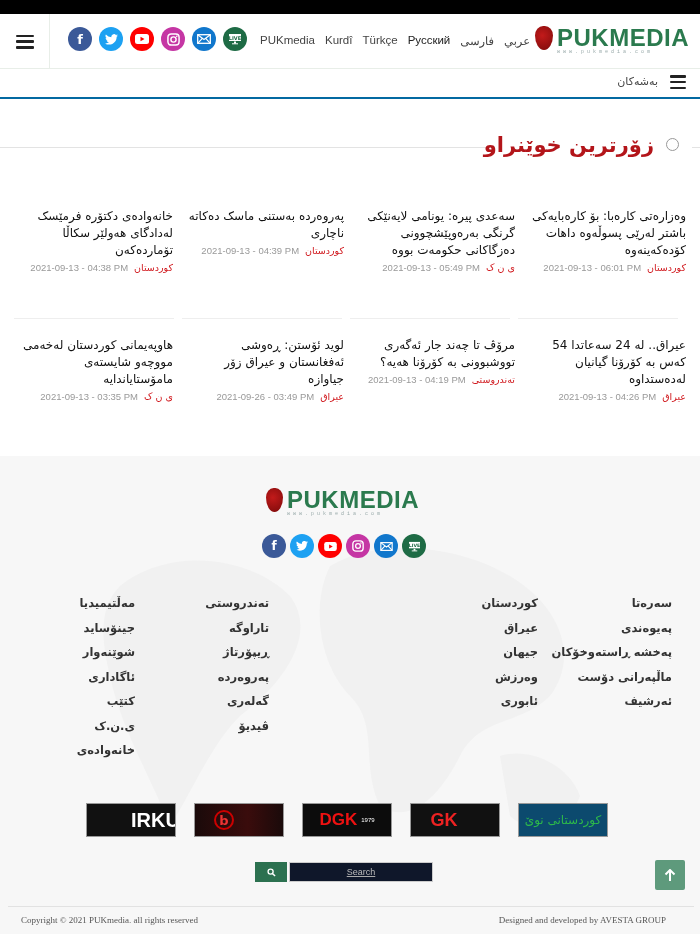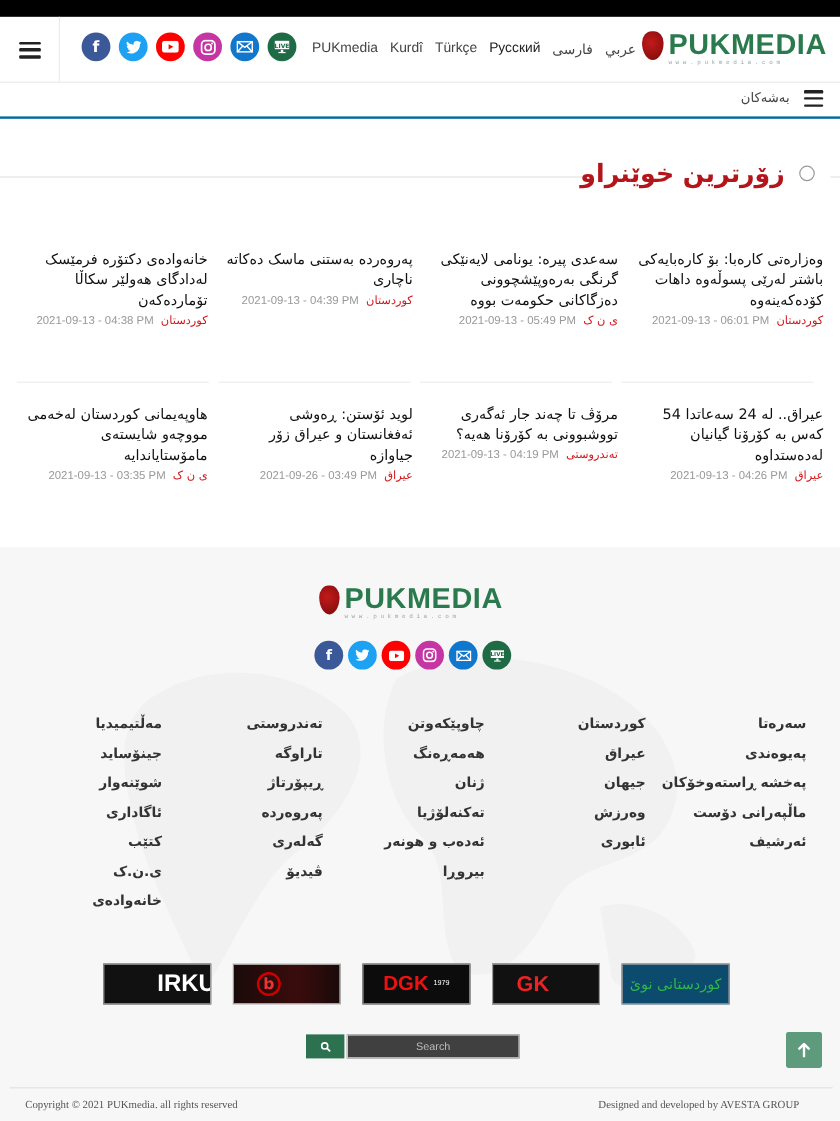--- a/index.html
+++ b/index.html
@@ -36,21 +36,21 @@
   .footer { position: absolute; left: 0; top: 456px; width: 700px; height: 478px; background: #f7f7f7; }
   .map-bg { position: absolute; left: 80px; top: 70px; width: 540px; height: 330px; opacity: 0.5; }
   .footer-socials { position: absolute; left: 262px; top: 78px; display: flex; gap: 4px; }
   .footer-socials .soc { width: 24px; height: 24px; font-size: 12px; }
   .fcol { position: absolute; top: 140px; direction: rtl; text-align: right; }
   .fcol div { font-size: 11.5px; font-weight: bold; color: #333; height: 24.5px; cursor: pointer; }
   .partners { position: absolute; top: 347px; left: 86px; display: flex; gap: 18px; }
   .partner { width: 90px; height: 34px; border: 1px solid #999; display: flex; align-items: center; justify-content: center; cursor: pointer; overflow: hidden; }
   .search-wrap { position: absolute; left: 255px; top: 406px; display: flex; gap: 2px; }
   .search-btn { width: 32px; height: 20px; background: #2c7150; display: flex; align-items: center; justify-content: center; cursor: pointer; }
-  .search-input { width: 144px; height: 20px; border: 1px solid #ccc; background: #404040; font-size: 9px; text-align: center; color: #aaa; font-family: "Liberation Sans", sans-serif; }
+  .search-input { width: 144px; height: 20px; border: 1px solid #ccc; background: #0f172a; font-size: 9px; text-align: center; color: #aaa; font-family: "Liberation Sans", sans-serif; text-decoration: underline; }
   .search-input::placeholder { color: #bbb; }
   .up-btn { position: absolute; left: 655px; top: 404px; width: 30px; height: 30px; background: #5e9a7c; border-radius: 2px; display: flex; align-items: center; justify-content: center; color: #fff; font-size: 16px; cursor: pointer; }
   .footer-line { position: absolute; left: 8px; top: 450px; width: 686px; height: 1px; background: #e2e2e2; }
   .copyright { position: absolute; left: 21px; top: 459px; font-family: "Liberation Serif", serif; font-size: 9px; color: #555; }
   .designed { position: absolute; right: 34px; top: 459px; font-family: "Liberation Serif", serif; font-size: 9px; color: #555; }
 </style>
 </head>
 <body>
 
 <div class="topbar"></div>
@@ -232,28 +232,20 @@
     <div>ماڵپەرانی دۆست</div>
     <div>ئەرشیف</div>
   </div>
   <div class="fcol" style="right:162px;">
     <div>کوردستان</div>
     <div>عیراق</div>
     <div>جیهان</div>
     <div>وەرزش</div>
     <div>ئابوری</div>
   </div>
-  <div class="fcol" style="right:296px;">
-    <div>چاوپێکەوتن</div>
-    <div>هەمەڕەنگ</div>
-    <div>ژنان</div>
-    <div>تەکنەلۆژیا</div>
-    <div>ئەدەب و هونەر</div>
-    <div>بیروڕا</div>
-  </div>
   <div class="fcol" style="right:431px;">
     <div>تەندروستی</div>
     <div>تاراوگە</div>
     <div>ڕیپۆرتاژ</div>
     <div>پەروەردە</div>
     <div>گەلەری</div>
     <div>ڤیدیۆ</div>
   </div>
   <div class="fcol" style="right:565px;">
     <div>مەڵتیمیدیا</div>

